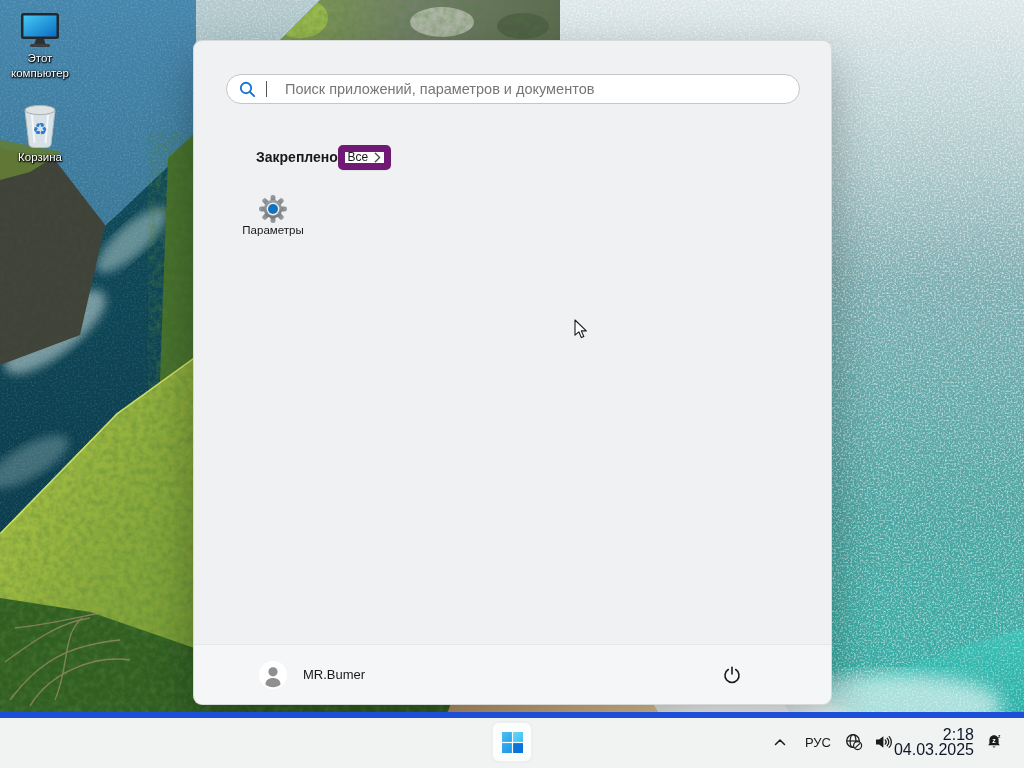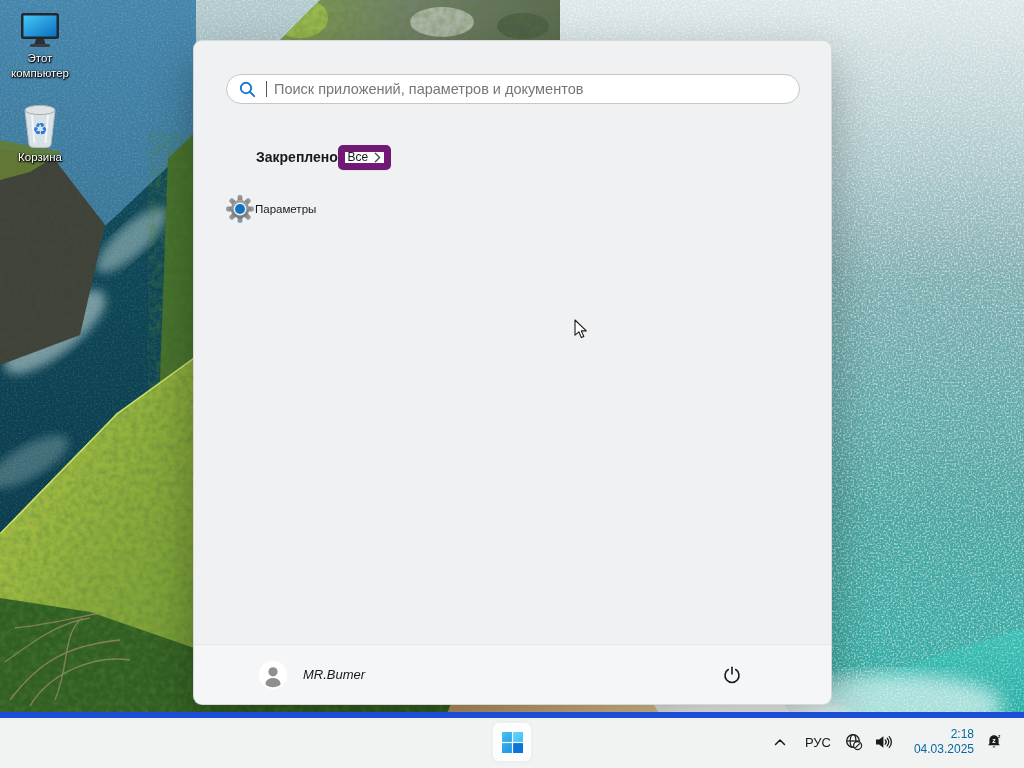--- a/index.html
+++ b/index.html
@@ -23,41 +23,41 @@
                 background:#f0f1f2; border:1px solid rgba(0,0,0,.10); border-radius:9px;
                 box-shadow:0 18px 45px rgba(0,0,0,.28); }
   .search-box { position:absolute; left:32px; top:33px; width:574px; height:30px;
                 background:#fff; border:1px solid #c6c6c6; border-radius:15px;
                 display:flex; align-items:center; padding:0 12px; }
   .search-box .caret { width:1px; height:16px; background:#555; margin-left:10px;
                        animation:blink 1.1s steps(1) infinite; }
   @keyframes blink { 0%,55%{opacity:1} 56%,100%{opacity:0} }
   .search-box input { flex:1; border:none; outline:none; background:transparent;
                       font-size:14.5px; color:#222; padding-left:7px;
-                      font-family:"Liberation Sans", sans-serif; }
+                      font-family:"Liberation Sans", sans-serif;margin-left:11px; }
   .search-box input::placeholder { color:#767676; opacity:1; }
 
   .pinned-row { position:absolute; left:62px; right:64px; top:100px; height:32px;
                 display:flex; align-items:center; justify-content:flex-start; }
   .pinned-header { font-size:14px; font-weight:700; color:#191919; }
   .all-btn { display:flex; align-items:center; justify-content:center; gap:6px;
              width:53px; height:25px; background:#fdfdfd; border:7px solid #701a75;
              border-radius:5px; font-size:12px; color:#191919;
              box-shadow:0 1px 1px rgba(0,0,0,.06); cursor:pointer;
              font-family:"Liberation Sans", sans-serif; }
 
   .app-tile { position:absolute; left:31px; top:144px; width:96px; padding-top:9px;
-              display:flex; flex-direction:row; align-items:center; 
+              display:flex; flex-direction:column; align-items:center; 
               border-radius:6px; cursor:pointer; }
   .app-tile .app-label { font-size:11.5px; color:#191919; }
 
   .user-bar { position:absolute; left:0; right:0; bottom:0; height:60px;
               background:#f5f6f7; border-top:1px solid rgba(0,0,0,.06);
               border-radius:0 0 9px 9px; display:flex; align-items:center;
-              justify-content:space-between; padding:0 80px 0 65px;font-style:italic; }
+              justify-content:space-between; padding:0 80px 0 65px; }
   .user-chip { display:flex; align-items:center; gap:16px; border-radius:6px;
                padding:4px 8px 4px 0; cursor:pointer; }
   .user-name { font-size:13px; color:#191919; }
   .power-btn { width:38px; height:36px; display:flex; align-items:center; justify-content:center;
                background:transparent; border:none; border-radius:6px; cursor:pointer; }
 
   
   .taskbar { position:absolute; left:0; bottom:0; width:1024px; height:56px;
              background:#f1f2f2; border-top:6px solid #1d4ed8; }
   .start-btn { position:absolute; left:492px; top:4px; width:40px; height:40px;
@@ -66,21 +66,21 @@
                box-shadow:0 0 3px rgba(0,0,0,.05); }
   .tray { position:absolute; right:12px; top:0; height:48px; display:flex; align-items:center; }
   .tray-btn { height:40px; border:none; background:transparent; display:flex;
               align-items:center; justify-content:center; cursor:pointer; border-radius:5px;
               font-family:"Liberation Sans", sans-serif; }
   .tb-chevron { width:32px; }
   .tb-lang { width:44px; font-size:13px; color:#1a1a1a; }
   .tb-net { width:28px; }
   .tb-vol { width:32px; }
   .tb-clock { width:76px; flex-direction:column; align-items:flex-end; justify-content:center;
-              font-size:12px; line-height:15px; color:#0369a1; padding-right:2px; }
+              font-size:16px; line-height:15px; color:#0f172a; padding-right:2px; }
   .tb-bell { width:36px; }
 
   
   .cursor { position:absolute; left:574px; top:319px; pointer-events:none; }
 </style>
 </head>
 <body>
 
 <div class="screen">
 

